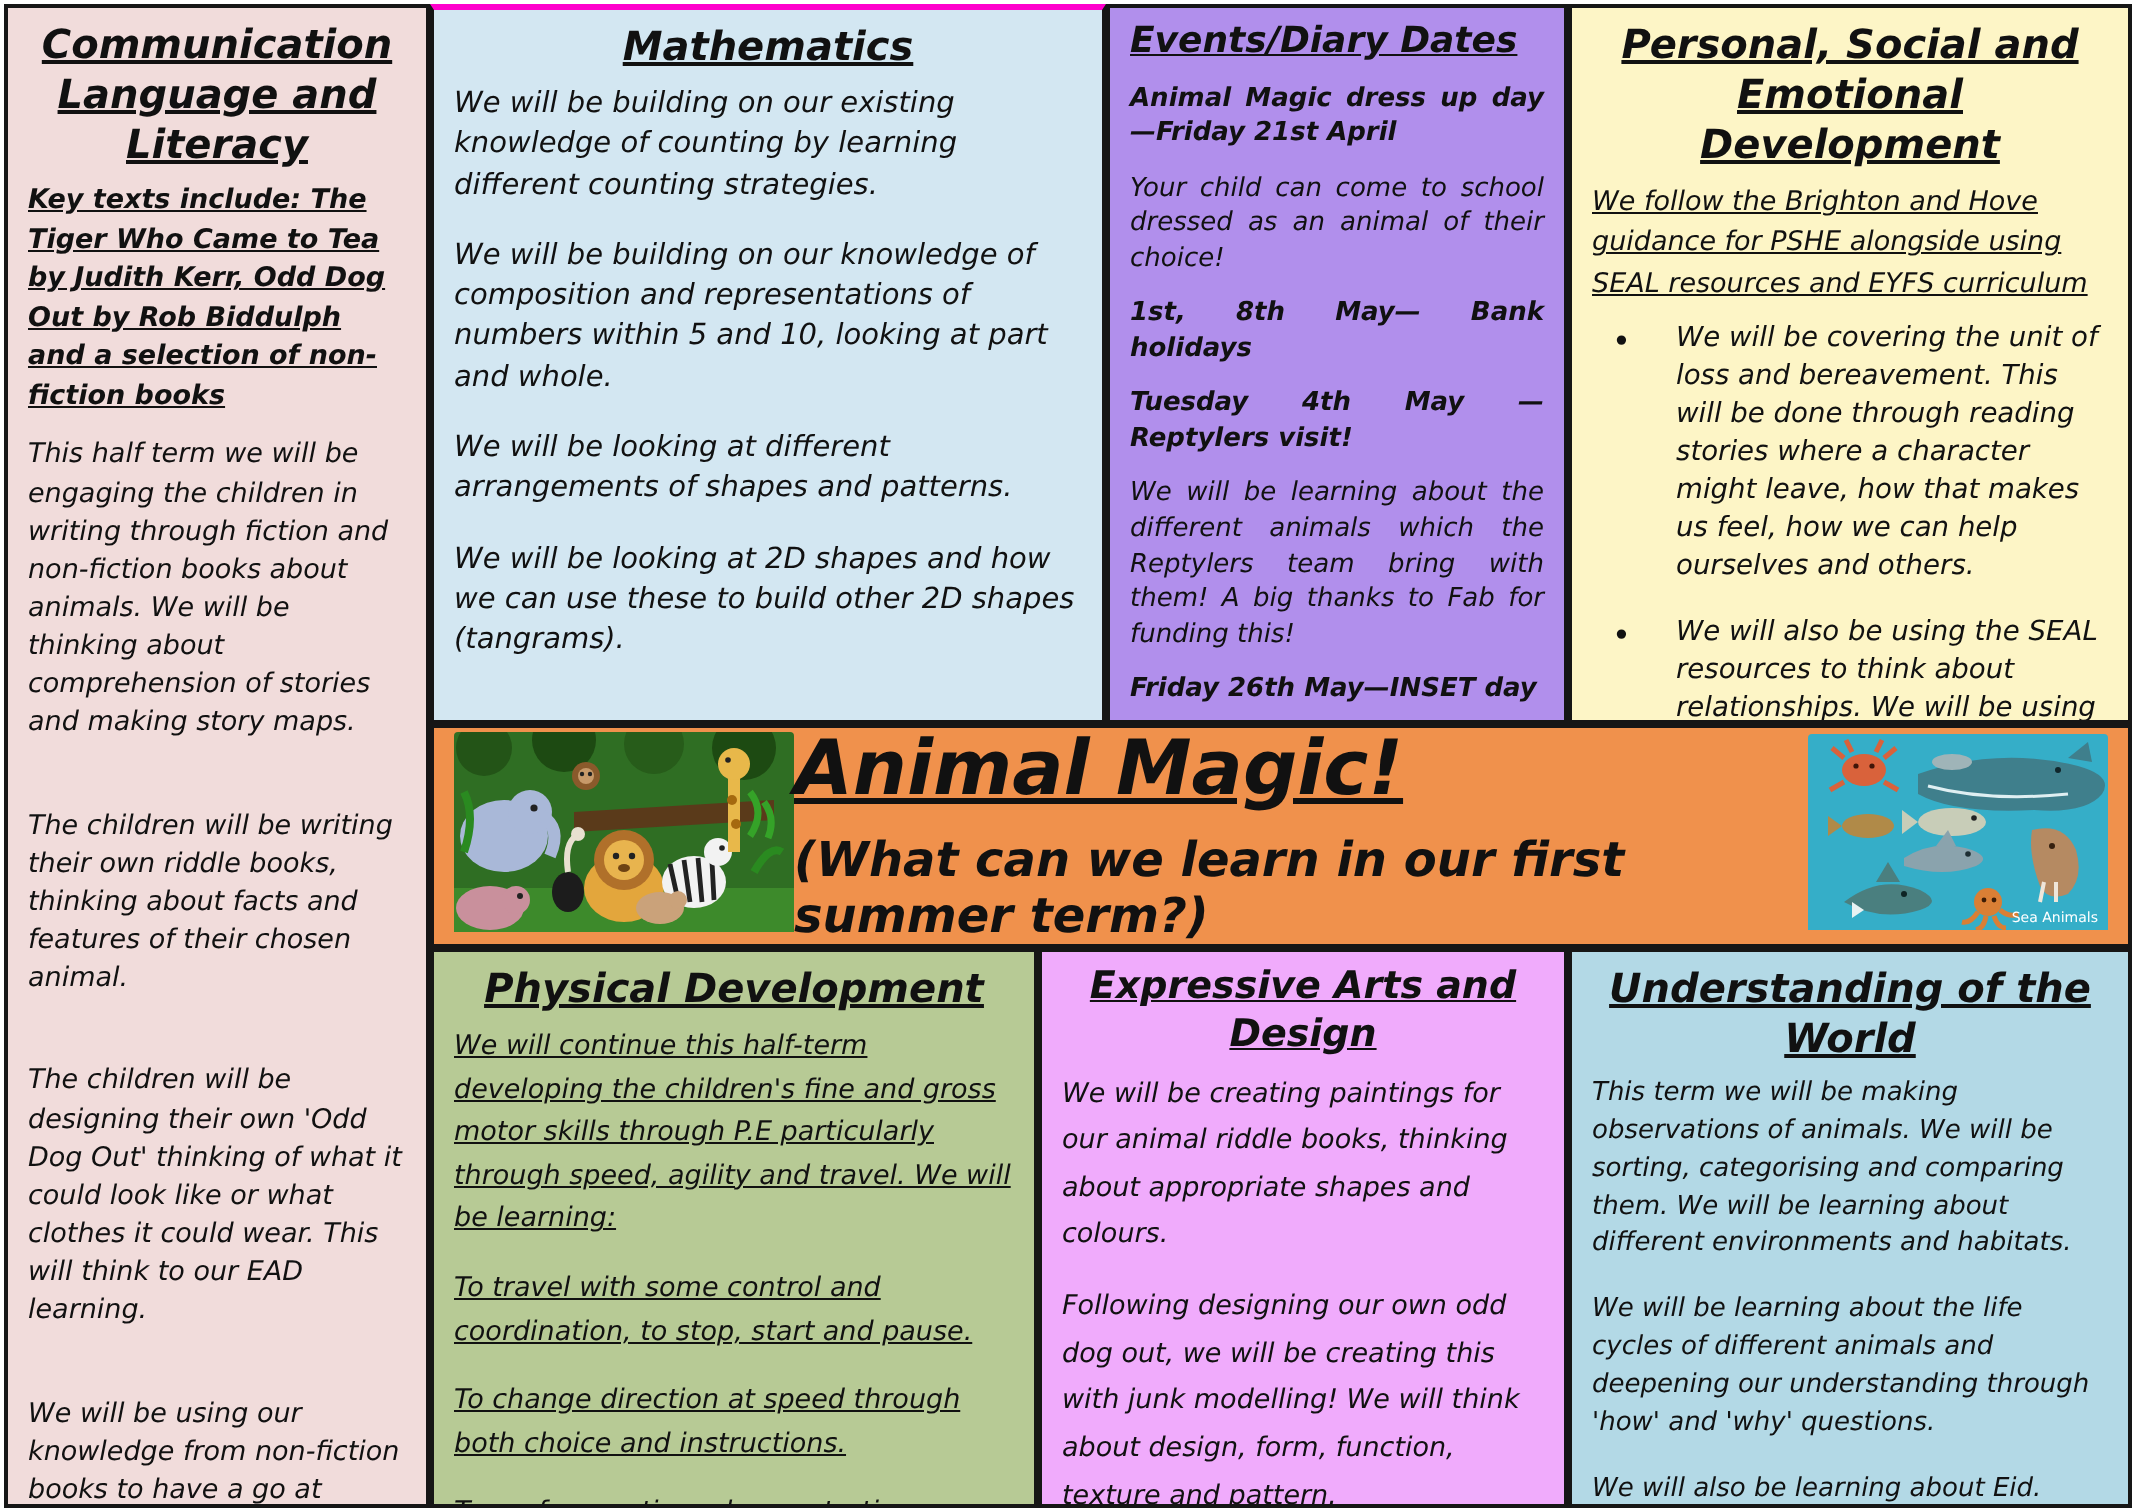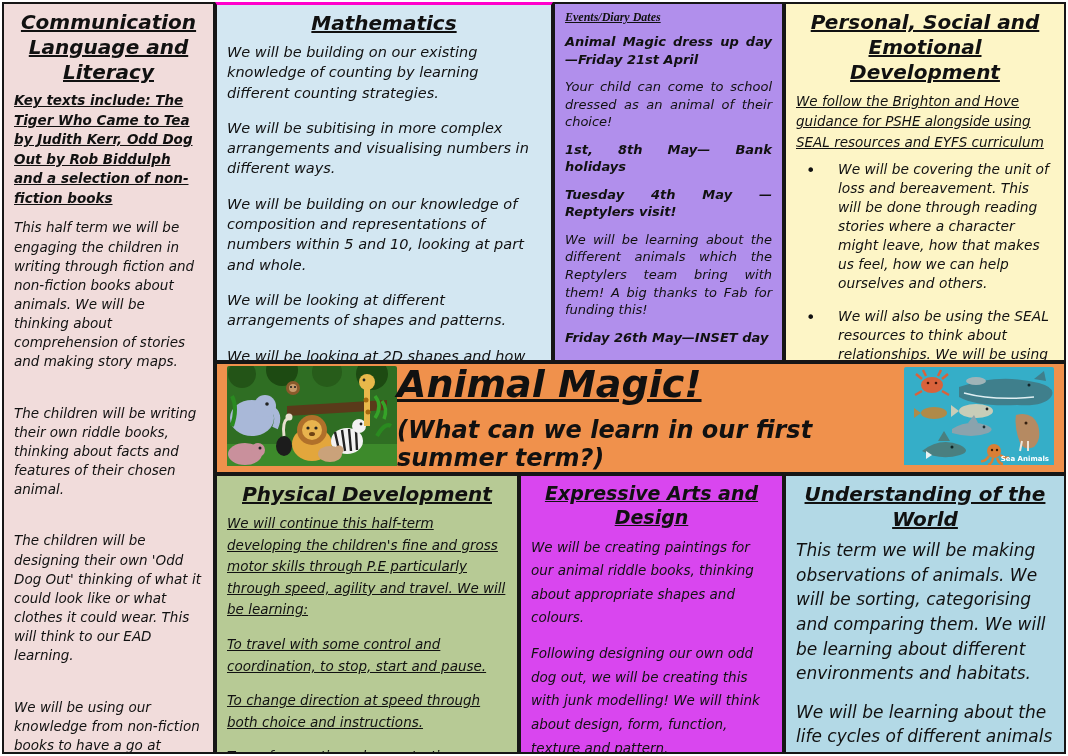--- a/index.html
+++ b/index.html
@@ -20,50 +20,50 @@
   #literacy{left:2px;top:2px;width:213px;height:752px;background:#f1dcdb;}
   #literacy .keytexts{
     font-weight:bold;text-decoration:underline;font-size:13.5px;line-height:1.45;margin:4px 0 10px;
   }
   #literacy .body p{font-size:13.5px;line-height:1.42;margin:0 0 32px;}
   
   #maths{left:215px;top:2px;width:338px;height:360px;background:#d3e7f2;border-top:3px solid #ff00cc;}
   #maths .body p{font-size:14.5px;line-height:1.4;margin:0 0 15px;}
   
   #events{left:553px;top:2px;width:231px;height:360px;background:#b18fec;}
-  #events h2{text-align:left;font-size:12px;margin-bottom:8px;font-family:Liberation Serif, serif;}
+  #events h2{text-align:left;font-size:18px;margin-bottom:8px;}
   #events .body p{font-size:13px;line-height:1.35;margin:0 0 10px;text-align:justify;}
   #events .body p.bold{font-weight:bold;}
   
   #psed{left:784px;top:2px;width:282px;height:360px;background:#fdf5c6;}
   #psed .guidance{font-size:13.5px;line-height:1.5;text-decoration:underline;margin:2px 0 8px;}
   #psed ul{margin:0;padding:0 0 0 10px;list-style:none;}
   #psed ul li{
     font-size:13.8px;line-height:1.38;margin:0 0 14px;position:relative;padding-left:32px;
   }
   #psed ul li::before{content:"\2022";position:absolute;left:0;top:0;font-size:16px;}
   
   #banner{
     left:215px;top:362px;width:851px;height:112px;background:#f0914c;
     display:flex;align-items:center;justify-content:space-between;padding:4px 10px;
   }
   #banner .titles{flex:1;display:flex;flex-direction:column;align-items:flex-start;justify-content:center;}
   #banner .main-title{
     font-size:38px;font-weight:bold;text-decoration:underline;line-height:1.1;margin-bottom:10px;
   }
   #banner .sub-title{font-size:24px;font-weight:bold;}
-  .banner-img{flex:0 0 auto;border-radius:2px;overflow:hidden;font-weight:bold;}
+  .banner-img{flex:0 0 auto;border-radius:2px;overflow:hidden;}
   
   #physical{left:215px;top:474px;width:304px;height:280px;background:#b7ca95;text-decoration:underline;}
   #physical .body p{font-size:13.5px;line-height:1.6;margin:0 0 13px;}
-  #expressive{left:519px;top:474px;width:265px;height:280px;background:#d946ef;}
+  #expressive{left:519px;top:474px;width:265px;height:280px;background:#f0abfc;}
   #expressive .body p{font-size:13.5px;line-height:1.75;margin:0 0 12px;}
   #expressive h2{font-size:19px;}
   #world{left:784px;top:474px;width:282px;height:280px;background:#b3d9e6;}
-  #world .body p{font-size:17px;line-height:1.45;margin:0 0 14px;}
+  #world .body p{font-size:13px;line-height:1.45;margin:0 0 14px;}
   .sea-label{font-size:7px;fill:#ffffff;font-style:normal;font-family:"DejaVu Sans",sans-serif;}
 </style>
 </head>
 <body>
 
 <div id="page">
 
   <div class="panel" id="literacy">
     <h2>
       <span>Communication</span><br>
@@ -75,21 +75,20 @@
         <p>The children will be writing their own riddle books, thinking about facts and features of their chosen animal.</p>
         <p>The children will be designing their own 'Odd Dog Out' thinking of what it could look like or what clothes it could wear.  This will think to our EAD learning.</p>
         <p>We will be using our knowledge from non-fiction books to have a go at independently  writing a fact file about an animal and labelling the parts of animals.</p>
       </div>
   </div>
 
   <div class="panel" id="maths">
     <h2>Mathematics</h2>
     <div class="body">
         <p>We will be building on our existing knowledge of counting by learning different counting strategies.</p>
-        <p>We will be subitising in more complex arrangements and visualising numbers in different ways.</p>
         <p>We will be building on our knowledge of composition and representations of numbers within 5 and 10, looking at part and whole.</p>
         <p>We will be looking at different arrangements of shapes and patterns.</p>
         <p>We will be looking at 2D shapes and how we can use these to build other 2D shapes (tangrams).</p>
       </div>
   </div>
 
   <div class="panel" id="events">
     <h2>Events/Diary Dates</h2>
     <div class="body">
         <p class="bold">Animal Magic dress up day—Friday 21st April</p>

